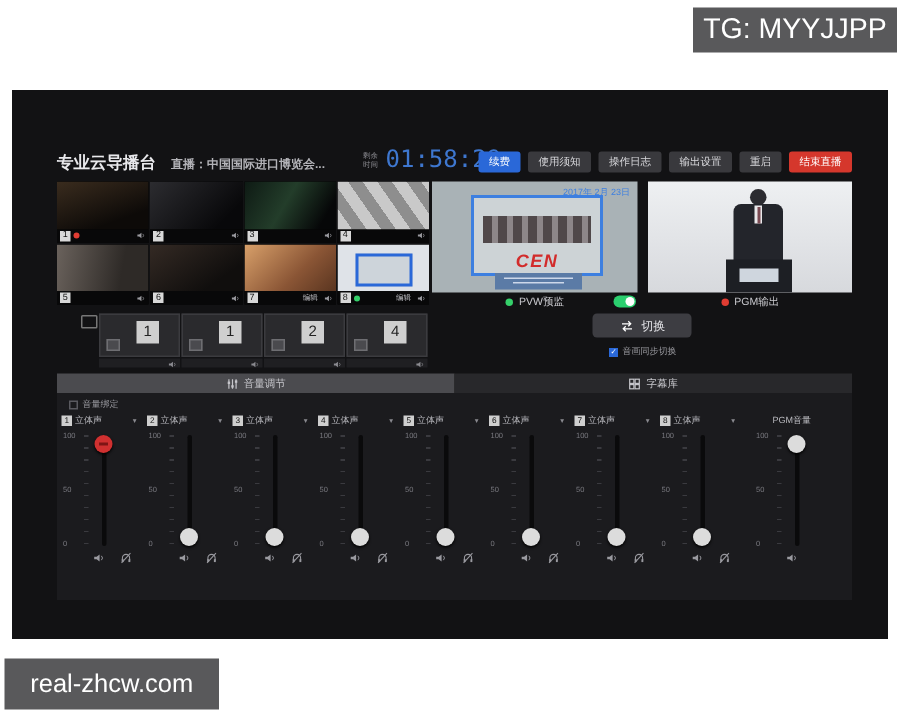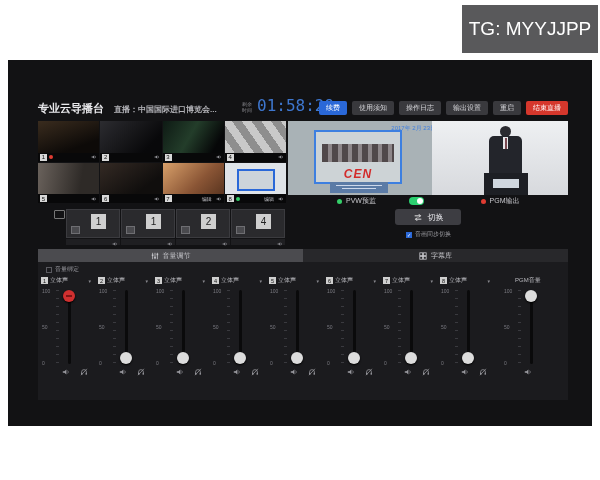--- a/index.html
+++ b/index.html
@@ -1,19 +1,19 @@
 <!DOCTYPE html>
 <html><head>
 <meta charset="utf-8">
 <style>
   html,body{margin:0;padding:0;background:#fff;}
   .page{position:relative;width:600px;height:480px;background:#fff;overflow:hidden;
         font-family:"Liberation Sans","DejaVu Sans",sans-serif;}
   .wm{position:absolute;background:#59595b;color:#fff;display:flex;align-items:center;justify-content:center;}
-  .wm-top{left:462px;top:5px;width:136px;height:48px;font-size:19px;}
+  .wm-top{left:462px;top:5px;width:136px;height:30px;font-size:19px;}
   .wm-bottom{left:3px;top:439px;width:143px;height:34px;font-size:17px;}
 
   .console{position:absolute;left:8px;top:60px;width:584px;height:366px;background:#121214;}
 
   
   .hdr-title{position:absolute;left:30px;top:41px;font-size:11px;font-weight:bold;color:#e9e9ec;}
   .hdr-sub{position:absolute;left:106px;top:44px;font-size:8px;color:#b3b3b8;font-weight:bold;}
   .timer-label{position:absolute;left:234px;top:41px;width:13px;font-size:5px;line-height:6px;color:#8a8a90;}
   .timer{position:absolute;left:249px;top:36px;font-size:16px;color:#3e77cf;font-family:"DejaVu Sans Mono",monospace;}
   .hdr-btns{position:absolute;right:24px;top:41px;display:flex;gap:5px;}
@@ -40,21 +40,21 @@
   .src-bar{position:absolute;left:0;right:0;bottom:0;height:9px;background:rgba(8,8,10,.94);
            display:flex;align-items:center;gap:2px;padding:0 2px;}
   .src-num{width:7px;height:7px;background:#d8d8d8;color:#111;font-size:6px;
            display:flex;align-items:center;justify-content:center;}
   .src-dot{width:4px;height:4px;border-radius:50%;}
   .src-edit{font-size:5px;color:#bdbdc2;margin-left:auto;cursor:pointer;}
   .spk{margin-left:auto;display:flex;cursor:pointer;}
 
   
   .monitor{position:absolute;top:61px;height:74px;overflow:hidden;}
-  .pvw{left:280px;width:137px;background:#a9b2b6;padding-left:16px;}
+  .pvw{left:280px;width:137px;background:#a9b2b6;}
   .pgm{left:424px;width:136px;background:linear-gradient(180deg,#eef0f2,#d7d9dd);}
   .pvw-date{position:absolute;right:5px;top:3px;font-size:6px;color:#3d7fe0;}
   .pvw-photo{position:absolute;left:26px;top:9px;width:84px;height:50px;background:#cdd3d6;border:2px solid #3d7fe0;}
   .pvw-people{position:absolute;left:6px;top:12px;right:6px;height:18px;
               background:repeating-linear-gradient(90deg,#50484a 0 6px,#8d8689 6px 10px);}
   .pvw-cen{position:absolute;left:50%;transform:translateX(-50%);bottom:1px;font-size:12px;font-weight:bold;
            font-style:italic;color:#d22b2b;letter-spacing:1px;}
   .pvw-caption{position:absolute;left:42px;bottom:2px;width:58px;height:11px;background:#5b7ba6;}
   .pvw-caption::before{content:'';position:absolute;left:6px;top:3px;right:6px;height:1px;background:#cdd8ea;}
   .pvw-caption::after{content:'';position:absolute;left:12px;top:6px;right:12px;height:1px;background:#cdd8ea;}
@@ -681,13 +681,14 @@
             <svg width="8" height="8" viewBox="0 0 10 10">
               <path d="M1 4v2h2l2.5 2V2L3 4H1z" fill="#9a9aa0"></path>
               <path d="M7 3.2a2.5 2.5 0 010 3.6" stroke="#9a9aa0" fill="none" stroke-width="0.8"></path>
             </svg>
           </span>
         </div>
       </div>
     </div>
   </div>
 
+  <div class="wm wm-bottom">real-zhcw.com</div>
 </div>
 
 </body></html>

